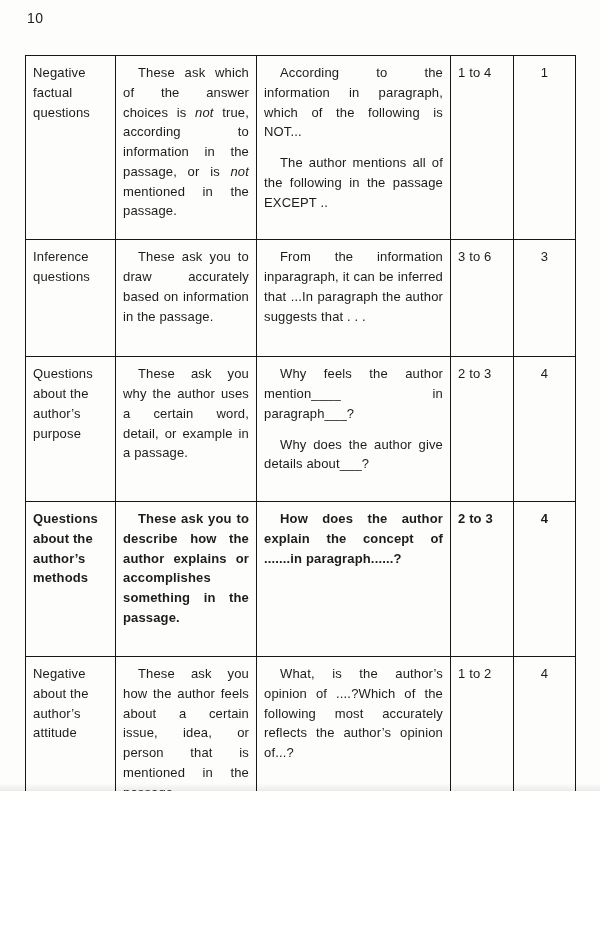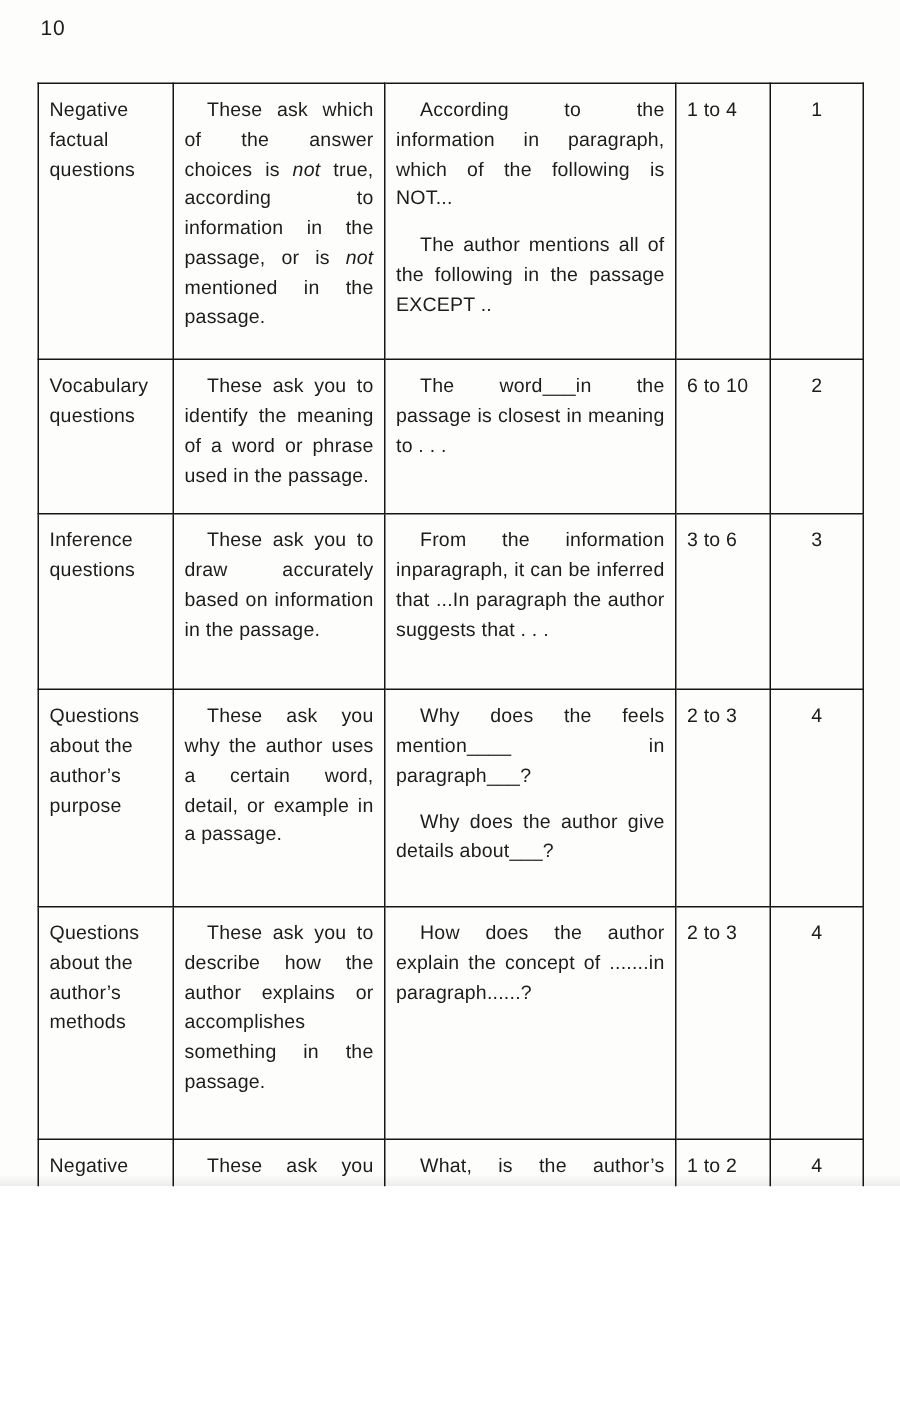--- a/index.html
+++ b/index.html
@@ -40,21 +40,21 @@
     vertical-align: top;
     padding: 7px 7px 16px 7px;
     font-size: 13px;
     line-height: 1.52;
     letter-spacing: 0.15px;
   }
   tr.r1 td { height: 170px; }
   tr.r2 td { height: 93px; }
   tr.r3 td { height: 117px; }
   tr.r4 td { height: 130px; }
-  tr.r5 td { height: 155px; }
+  tr.r5 td { height: 155px; font-weight: bold; }
   tr.r6 td { height: 210px; }
   .col-type { text-align: left; padding-top: 9px; }
   .col-desc { text-align: justify; text-indent: 15px; }
   .col-desc em { font-style: italic; }
   .col-example { padding-left: 9px; padding-right: 9px; }
   .col-example p {
     text-align: justify;
     text-indent: 16px;
     margin-bottom: 11px;
   }
@@ -110,45 +110,36 @@
         <td class="col-type">Negative factual questions</td>
         <td class="col-desc"><span>These ask which of the answer choices is </span><em>not</em><span> true, according to information in the passage, or is </span><em>not</em><span> mentioned in the passage.</span></td>
         <td class="col-example">
           <p>According to the information in paragraph, which of the following is NOT...</p>
           <p>The author mentions all of the following in the passage EXCEPT ..</p>
         </td>
         <td class="col-freq">1 to 4</td>
         <td class="col-order">1</td>
       </tr>
 
-      <tr class="r2">
-        <td class="col-type">Vocabulary questions</td>
-        <td class="col-desc">These ask you to identify the meaning of a word or phrase used in the passage.</td>
-        <td class="col-example">
-          <p>The word___in the passage is closest in meaning to . . .</p>
-        </td>
-        <td class="col-freq">6 to 10</td>
-        <td class="col-order">2</td>
-      </tr>
 
       <tr class="r3">
         <td class="col-type">Inference questions</td>
         <td class="col-desc">These ask you to draw accurately based on information in the passage.</td>
         <td class="col-example">
           <p>From the information inparagraph, it can be inferred that ...In paragraph the author suggests that . . .</p>
         </td>
         <td class="col-freq">3 to 6</td>
         <td class="col-order">3</td>
       </tr>
 
       <tr class="r4">
         <td class="col-type">Questions about the author’s purpose</td>
         <td class="col-desc">These ask you why the author uses a certain word, detail, or example in a passage.</td>
         <td class="col-example">
-          <p>Why does the feels mention____ in paragraph___?</p>
+          <p>Why feels the author mention____ in paragraph___?</p>
           <p>Why does the author give details about___?</p>
         </td>
         <td class="col-freq">2 to 3</td>
         <td class="col-order">4</td>
       </tr>
 
       <tr class="r5">
         <td class="col-type">Questions about the author’s methods</td>
         <td class="col-desc">These ask you to describe how the author explains or accomplishes something in the passage.</td>
         <td class="col-example">

